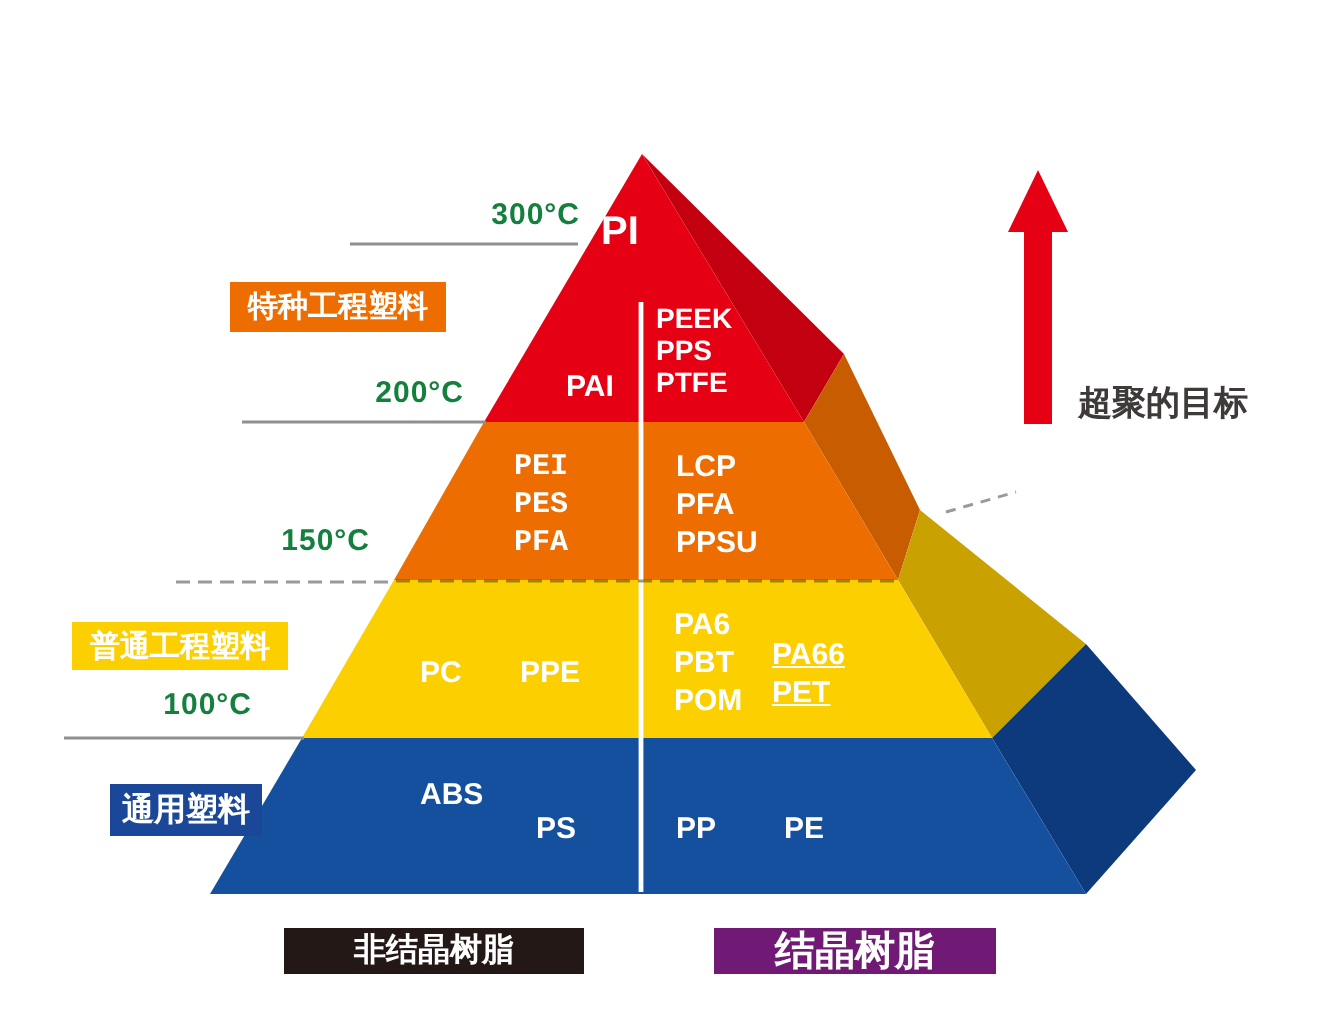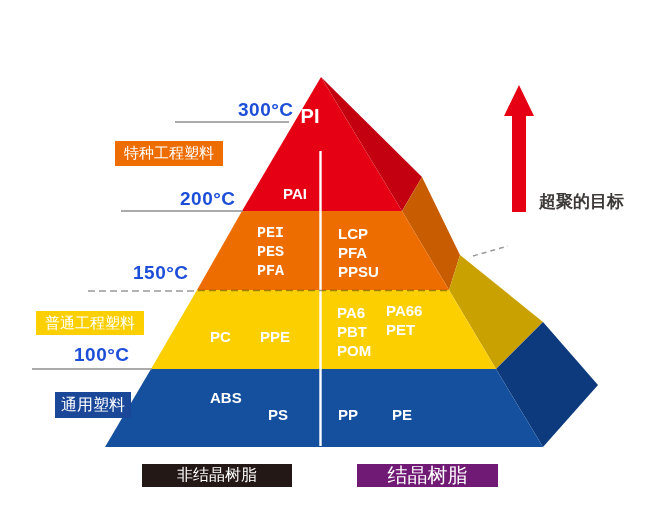--- a/index.html
+++ b/index.html
@@ -3,27 +3,27 @@
 <meta charset="utf-8">
 <style>
   html,body{margin:0;padding:0;background:#ffffff;}
   #stage{
     position:relative;width:671px;height:517px;background:#ffffff;overflow:hidden;
     font-family:"Liberation Sans","DejaVu Sans",sans-serif;
   }
   #pyramid-svg{position:absolute;left:0;top:0;}
   .abs{position:absolute;white-space:nowrap;}
   .temp{
-    font-size:19px;font-weight:700;color:#1d4ed8;text-align:right;width:52px;
+    font-size:15px;font-weight:700;color:#15803d;text-align:right;width:52px;
     letter-spacing:0.5px;
   }
   .mat{color:#ffffff;font-weight:700;font-size:15px;line-height:19px;}
   .mat-sm{font-size:14px;line-height:16px;}
   .badge{
-    color:#ffffff;font-weight:400;font-size:15px;text-align:center;
+    color:#ffffff;font-weight:700;font-size:15px;text-align:center;
     display:flex;align-items:center;justify-content:center;
   }
   .goal{font-size:17px;font-weight:700;color:#3e3a39;}
   .stack span{display:block;}
 </style>
 </head>
 <body>
 
 <div id="stage">
 
@@ -55,40 +55,45 @@
   <div class="abs temp" style="left:180px;top:188px;">200°C</div>
   <div class="abs temp" style="left:133px;top:262px;">150°C</div>
   <div class="abs temp" style="left:74px;top:344px;">100°C</div>
 
   <div class="abs badge" style="left: 115px; top: 141px; width: 108px; height: 25px; background: rgb(237, 109, 0);">特种工程塑料</div>
   <div class="abs badge" style="left: 36px; top: 311px; width: 108px; height: 24px; background: rgb(252, 208, 0);">普通工程塑料</div>
   <div class="abs badge" style="left: 23px; top: 392px; width: 76px; height: 26px; font-size: 16px; background: rgb(26, 71, 152); margin-left: 32px;">通用塑料</div>
 
   <div class="abs mat" style="left:296px;top:107px;width:28px;text-align:center;font-size:20px;">PI</div>
   <div class="abs mat" style="left:283px;top:184px;">PAI</div>
+  <div class="abs mat mat-sm stack" style="left:328px;top:151px;">
+    <span>PEEK</span>
+    <span>PPS</span>
+    <span>PTFE</span>
+  </div>
 
   <div class="abs mat stack" style="left:257px;top:224px;font-family:Liberation Mono, monospace;">
     <span>PEI</span>
     <span>PES</span>
     <span>PFA</span>
   </div>
   <div class="abs mat stack" style="left:338px;top:224px;">
     <span>LCP</span>
     <span>PFA</span>
     <span>PPSU</span>
   </div>
 
   <div class="abs mat" style="left:210px;top:327px;">PC</div>
   <div class="abs mat" style="left:260px;top:327px;">PPE</div>
   <div class="abs mat stack" style="left:337px;top:303px;">
     <span>PA6</span>
     <span>PBT</span>
     <span>POM</span>
   </div>
-  <div class="abs mat stack" style="left:386px;top:301px;">
+  <div class="abs mat stack" style="left:386px;top:318px;text-decoration:underline;">
     <span>PA66</span>
     <span>PET</span>
   </div>
 
   <div class="abs mat" style="left:210px;top:388px;">ABS</div>
   <div class="abs mat" style="left:268px;top:405px;">PS</div>
   <div class="abs mat" style="left:338px;top:405px;">PP</div>
   <div class="abs mat" style="left:392px;top:405px;">PE</div>
 
   <div class="abs badge" style="left: 142px; top: 464px; width: 150px; height: 23px; font-size: 16px; background: rgb(35, 24, 21);">非结晶树脂</div>

